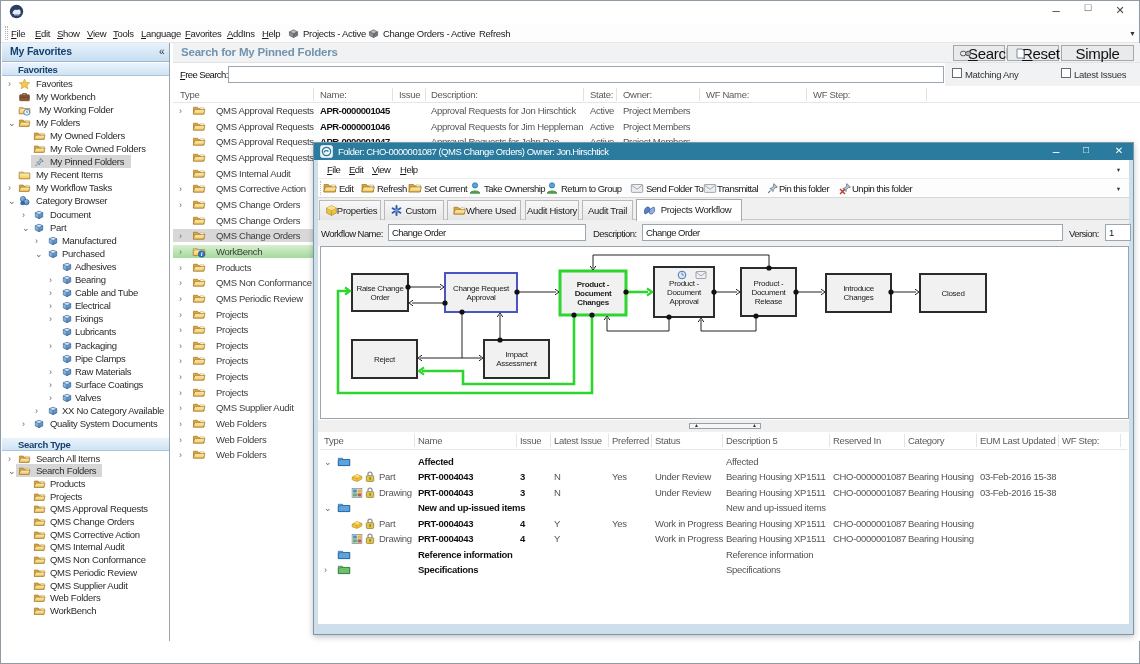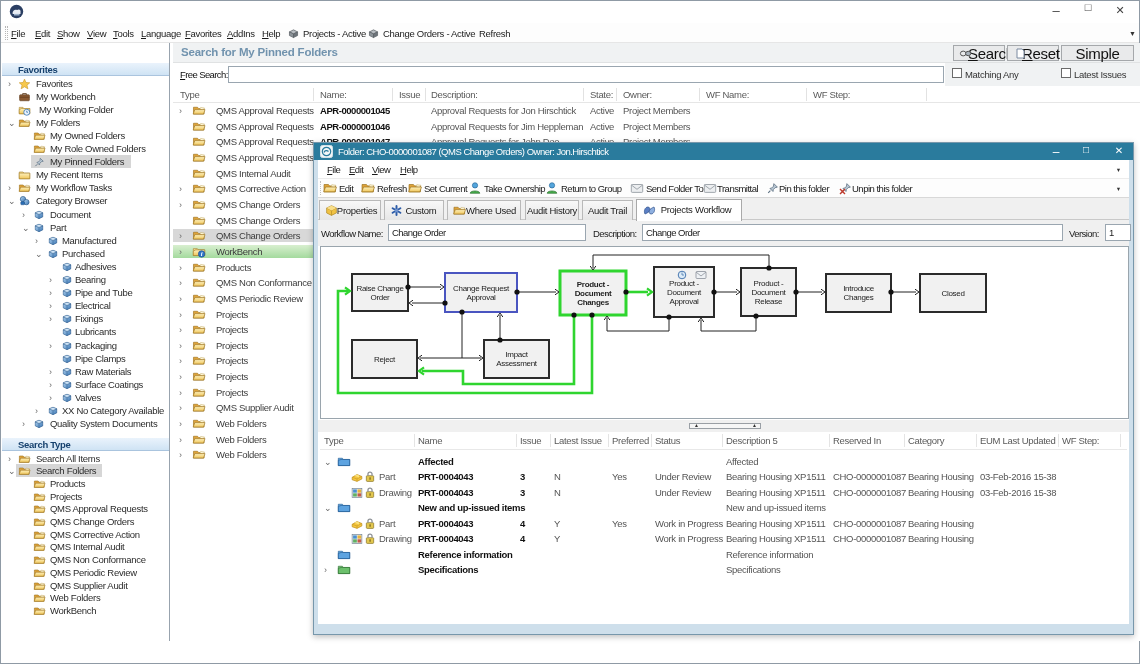--- a/index.html
+++ b/index.html
@@ -200,20 +200,24 @@
       </svg>
 <span class="mi" style="left:302px">Projects - Active</span>
 <svg class="abs" style="left:366px;top:4px" width="13" height="13">
         <use href="#i-gear"></use>
       </svg>
 <span class="mi" style="left:382px">Change Orders - Active</span>
 <span class="mi" style="left:478px">Refresh</span>
 <span class="abs" style="left:1128px;top:7px;color:#333;font-size:7px">▼</span>
 </div>
 <div id="lp">
+<div id="lphdr">
+        <span class="abs" style="left:8px;top:2px">My Favorites</span>
+        <span class="abs" style="left:157px;top:3px;color:#333;font-size:10px;font-weight:normal">«</span>
+      </div>
 <div class="subhdr" style="top:20px">Favorites</div>
 <div class="trow" style="top:33.5px">
 <span class="arr" style="left:6px;top:3px">›</span>
 <svg class="abs" style="left:16px;top:1px" width="13" height="12">
           <use href="#i-star"></use>
         </svg>
 <span class="tlabel" style="left:34px">Favorites</span>
 </div>
 <div class="trow" style="top:46.6px">
 <svg class="abs" style="left:16px;top:1px" width="13" height="12">
@@ -312,21 +316,21 @@
 <svg class="abs" style="left:60px;top:2px" width="10" height="10">
           <use href="#i-cube"></use>
         </svg>
 <span class="tlabel" style="left:73px">Bearing</span>
 </div>
 <div class="trow" style="top:243.1px">
 <span class="arr" style="left:47px;top:3px">›</span>
 <svg class="abs" style="left:60px;top:2px" width="10" height="10">
           <use href="#i-cube"></use>
         </svg>
-<span class="tlabel" style="left:73px">Pipe and Tube</span>
+<span class="tlabel" style="left:73px">Cable and Tube</span>
 </div>
 <div class="trow" style="top:256.2px">
 <span class="arr" style="left:47px;top:3px">›</span>
 <svg class="abs" style="left:60px;top:2px" width="10" height="10">
           <use href="#i-cube"></use>
         </svg>
 <span class="tlabel" style="left:73px">Electrical</span>
 </div>
 <div class="trow" style="top:269.3px">
 <span class="arr" style="left:47px;top:3px">›</span>

